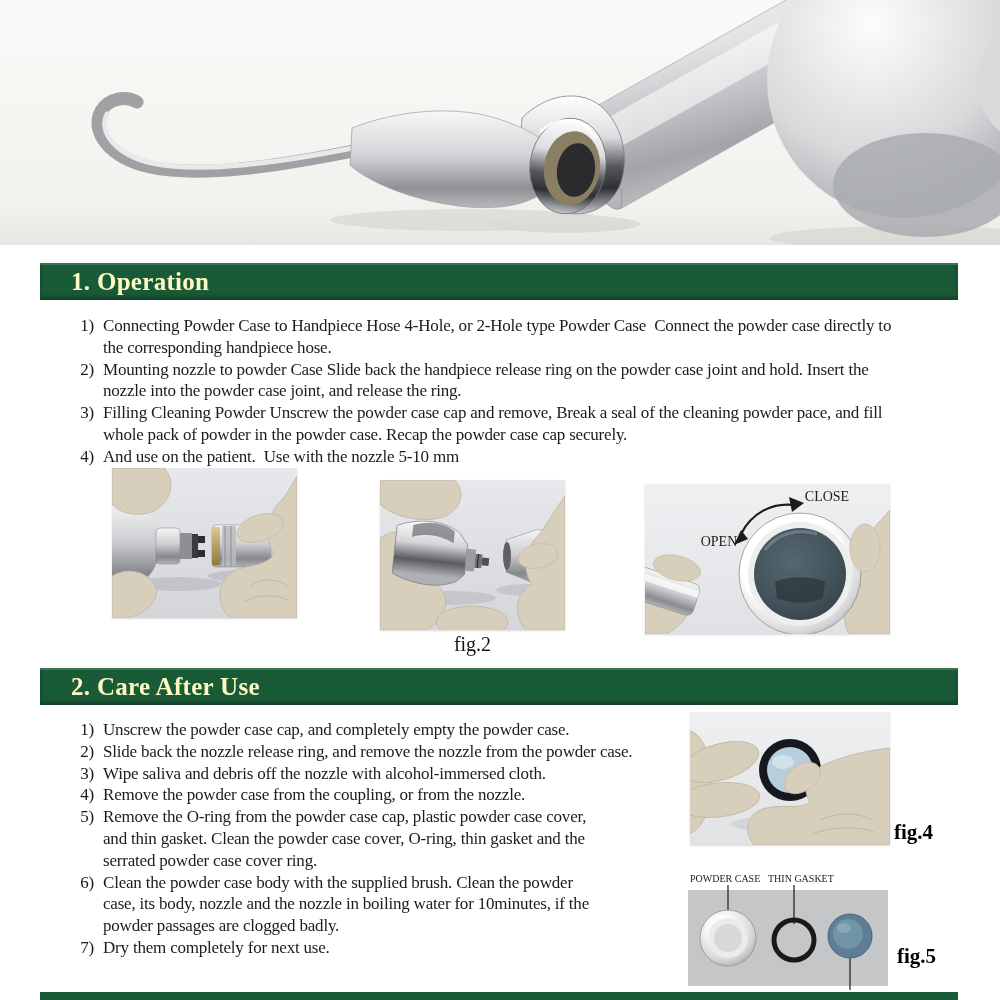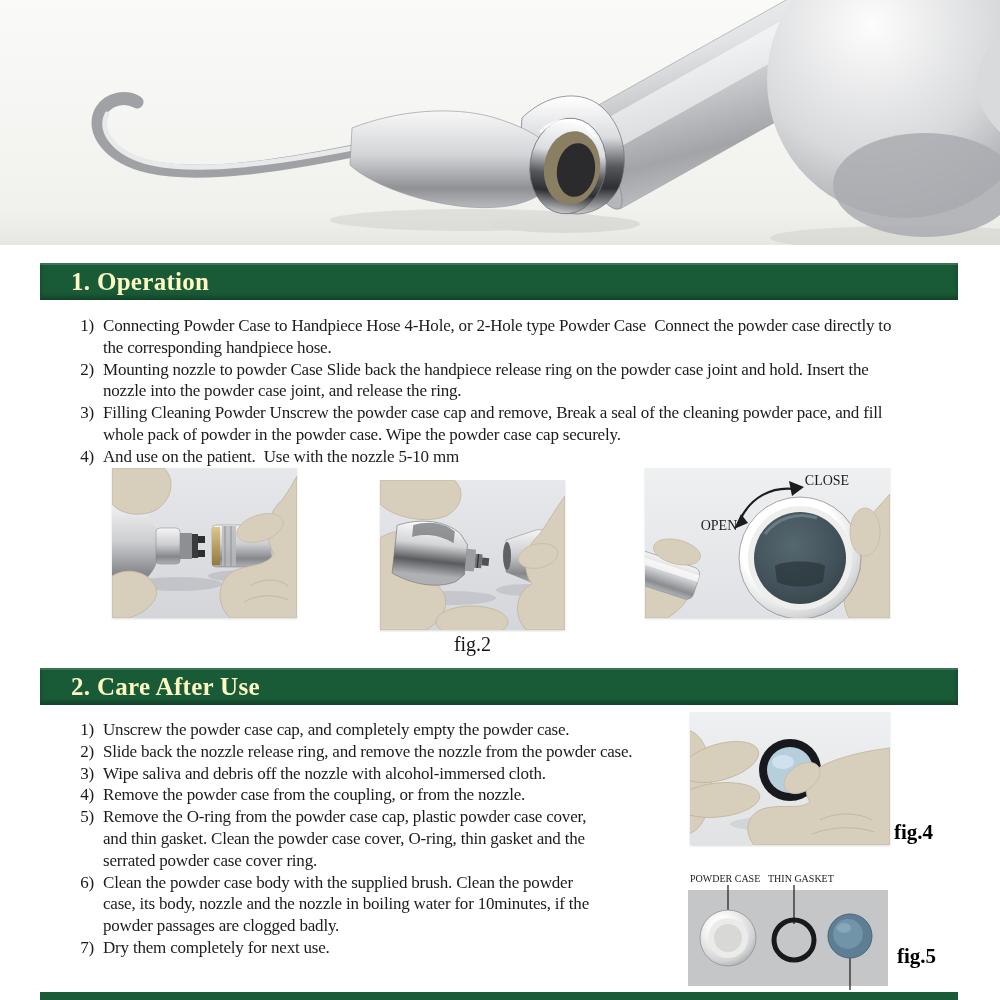--- a/index.html
+++ b/index.html
@@ -28,21 +28,21 @@
   .list2 { left:70px; top:719px; width:632px; }
   .step { display:flex; }
   .step .num { flex:0 0 24px; text-align:right; margin-right:9px; }
   .step .txt { flex:1; white-space:pre-wrap; }
 
   .figbox { position:absolute; }
   .figbox svg { display:block; box-shadow:0 1px 2px rgba(0,0,0,.15); }
   .figcap { text-align:center; font-size:20px; margin-top:3px; color:#151515; }
   .fig1 { left:112px; top:468px; width:185px; }
   .fig2 { left:380px; top:480px; width:185px; }
-  .fig3 { left:645px; top:468px; width:204px; }
+  .fig3 { left:645px; top:484px; width:204px; }
   .fig4 { left:690px; top:712px; width:200px; }
   .fig5 { left:688px; top:872px; width:210px; }
   .fig5 svg { box-shadow:none; }
   .sidecap { position:absolute; font-size:21px; color:#000000;font-weight:bold; }
   .fig4cap { left:894px; top:820px; }
   .fig5cap { left:897px; top:944px; }
 </style>
 </head>
 <body>
 
@@ -132,21 +132,21 @@
 the corresponding handpiece hose.</span>
     </div>
     <div class="step">
       <span class="num">2)</span>
       <span class="txt">Mounting nozzle to powder Case Slide back the handpiece release ring on the powder case joint and hold. Insert the
 nozzle into the powder case joint, and release the ring.</span>
     </div>
     <div class="step">
       <span class="num">3)</span>
       <span class="txt">Filling Cleaning Powder Unscrew the powder case cap and remove, Break a seal of the cleaning powder pace, and fill
-whole pack of powder in the powder case. Wipe the powder case cap securely.</span>
+whole pack of powder in the powder case. Recap the powder case cap securely.</span>
     </div>
     <div class="step">
       <span class="num">4)</span>
       <span class="txt">And use on the patient.  Use with the nozzle 5-10 mm</span>
     </div>
   </div>
 
   <div class="figbox fig1">
     <svg width="185" height="150" viewBox="0 0 185 150">
       <defs>

